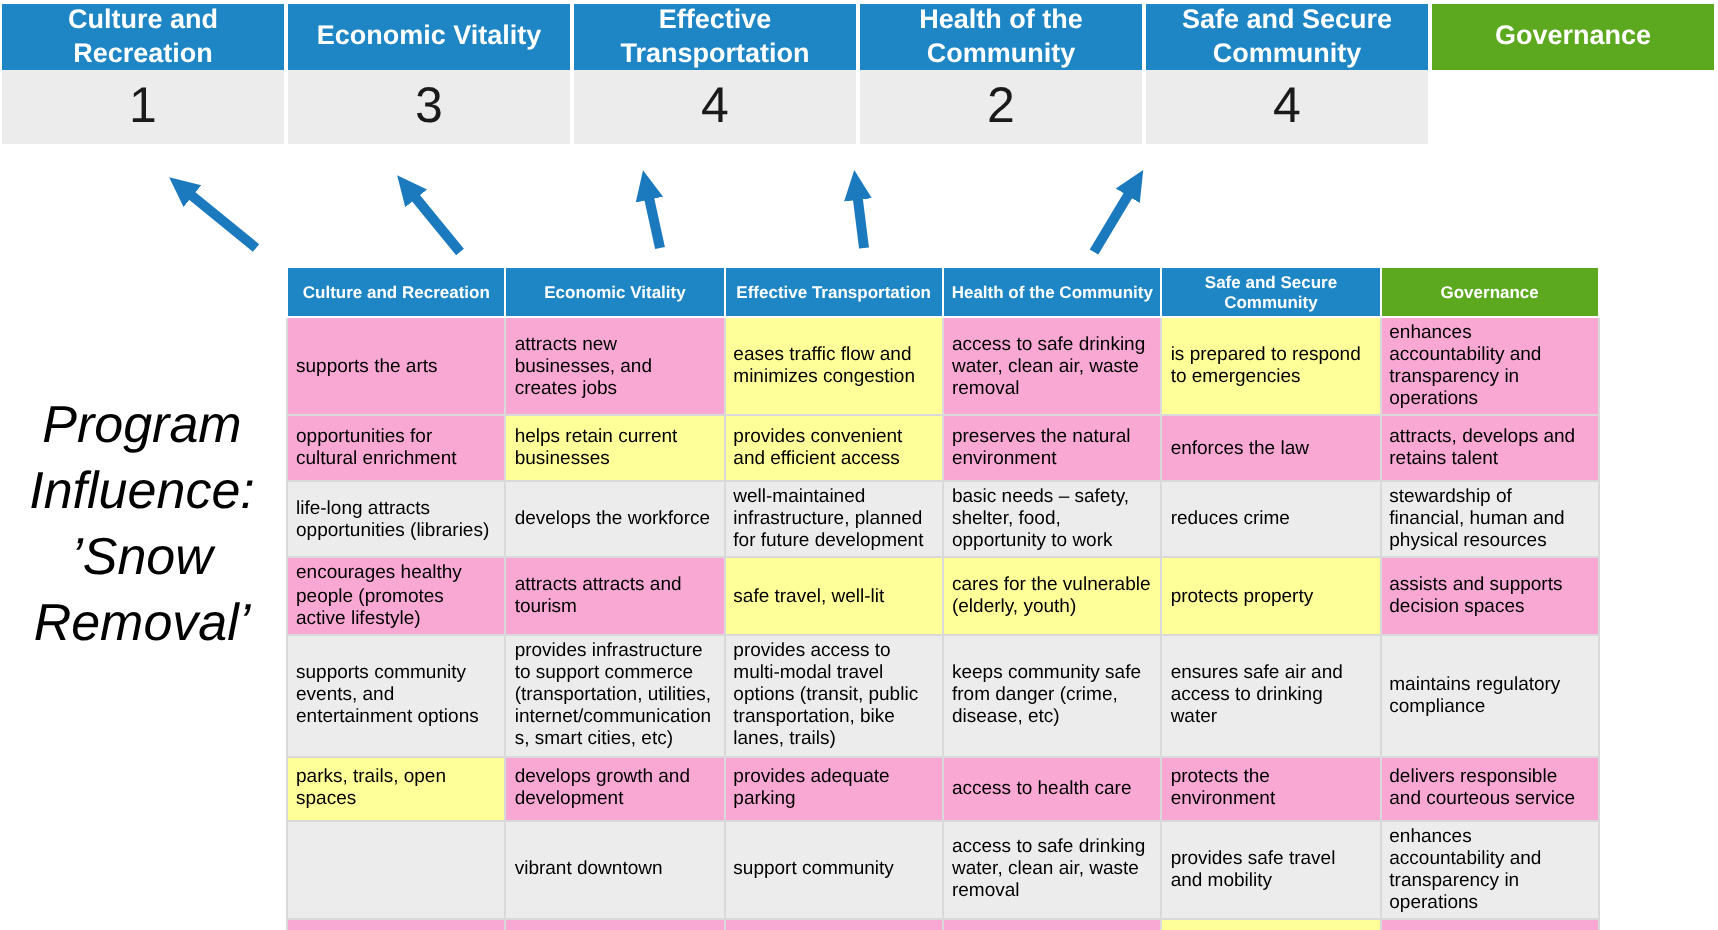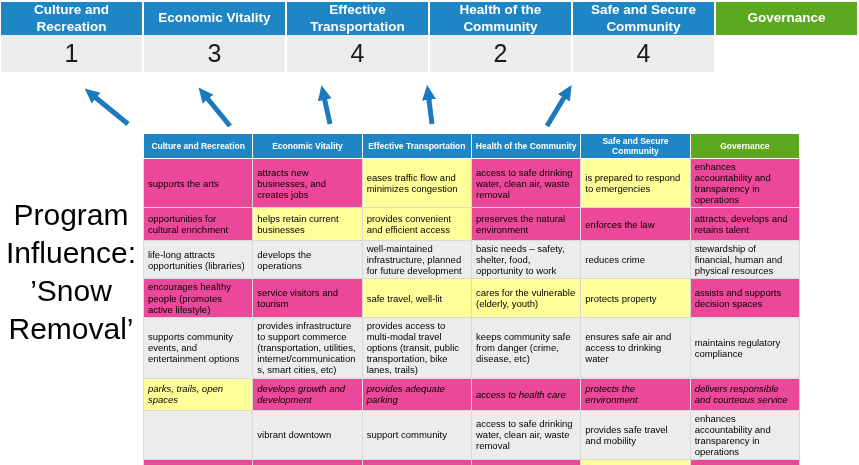--- a/index.html
+++ b/index.html
@@ -26,35 +26,35 @@
     flex:1;background:var(--gray);display:flex;align-items:center;justify-content:center;
     font-size:25px;color:#1a1a1a;
   }
   
   .arrows{position:absolute;left:0;top:80px;width:859px;height:53px;}
   .arrows line{stroke:var(--arrow);stroke-width:5;}
   .arrows .head{fill:var(--arrow);}
   
   .program-title{
     position:absolute;left:0;top:196px;width:142px;text-align:center;
-    font-size:30px;line-height:1.27;color:#000;
+    font-size:26px;line-height:1.27;color:#000;font-style:italic;
   }
   
   table.matrix{
     position:absolute;left:143px;top:133px;width:657px;
     border-collapse:collapse;table-layout:fixed;
   }
   .matrix th{
     background:var(--blue);color:#fff;font-size:8.5px;font-weight:bold;text-align:center;
     vertical-align:middle;padding:2px;border:1px solid #fff;line-height:1.2;height:18px;
   }
   .matrix th.green{background:var(--green);}
   .matrix td{
     font-size:9.5px;line-height:1.16;padding:2px 4px;vertical-align:middle;
-    border:1px solid #D9D9D9;color:#000;background:#ec4899;word-wrap:break-word;
+    border:1px solid #D9D9D9;color:#000;background:#f9a8d4;word-wrap:break-word;
   }
   .matrix tr.shaded td{background:var(--gray);}
   .matrix td.hl{background:var(--yellow);}
 </style>
 </head>
 <body>
 
 <div class="summary-band">
     <div class="sum-col">
       <div class="sum-head">Culture and Recreation</div>
@@ -129,43 +129,43 @@
       <tr style="height: 33px;">
         <td>opportunities for cultural enrichment</td>
         <td class="hl">helps retain current businesses</td>
         <td class="hl">provides convenient and efficient access</td>
         <td>preserves the natural environment</td>
         <td>enforces the law</td>
         <td>attracts, develops and retains talent</td>
       </tr>
       <tr class="shaded" style="height: 33px;">
         <td>life-long attracts opportunities (libraries)</td>
-        <td>develops the operations</td>
+        <td>develops the workforce</td>
         <td>well-maintained infrastructure, planned for future development</td>
         <td class="hl">basic needs – safety, shelter, food, opportunity to work</td>
         <td>reduces crime</td>
         <td>stewardship of financial, human and physical resources</td>
       </tr>
       <tr style="height: 33px;">
         <td>encourages healthy people (promotes active lifestyle)</td>
-        <td>service visitors and tourism</td>
+        <td>attracts attracts and tourism</td>
         <td class="hl">safe travel, well-lit</td>
         <td class="hl">cares for the vulnerable (elderly, youth)</td>
         <td class="hl">protects property</td>
         <td>assists and supports decision spaces</td>
       </tr>
       <tr class="shaded" style="height: 61px;">
         <td>supports community events, and entertainment options</td>
         <td class="hl">provides infrastructure to support commerce (transportation, utilities, internet/communications, smart cities, etc)</td>
         <td class="hl">provides access to multi-modal travel options (transit, public transportation, bike lanes, trails)</td>
         <td class="hl">keeps community safe from danger (crime, disease, etc)</td>
         <td>ensures safe air and access to drinking water</td>
         <td>maintains regulatory compliance</td>
       </tr>
-      <tr style="height: 32px; font-style: italic;">
+      <tr style="height: 32px;">
         <td class="hl">parks, trails, open spaces</td>
         <td>develops growth and development</td>
         <td>provides adequate parking</td>
         <td>access to health care</td>
         <td>protects the environment</td>
         <td>delivers responsible and courteous service</td>
       </tr>
       <tr class="shaded" style="height: 43px;">
         <td></td>
         <td>vibrant downtown</td>

